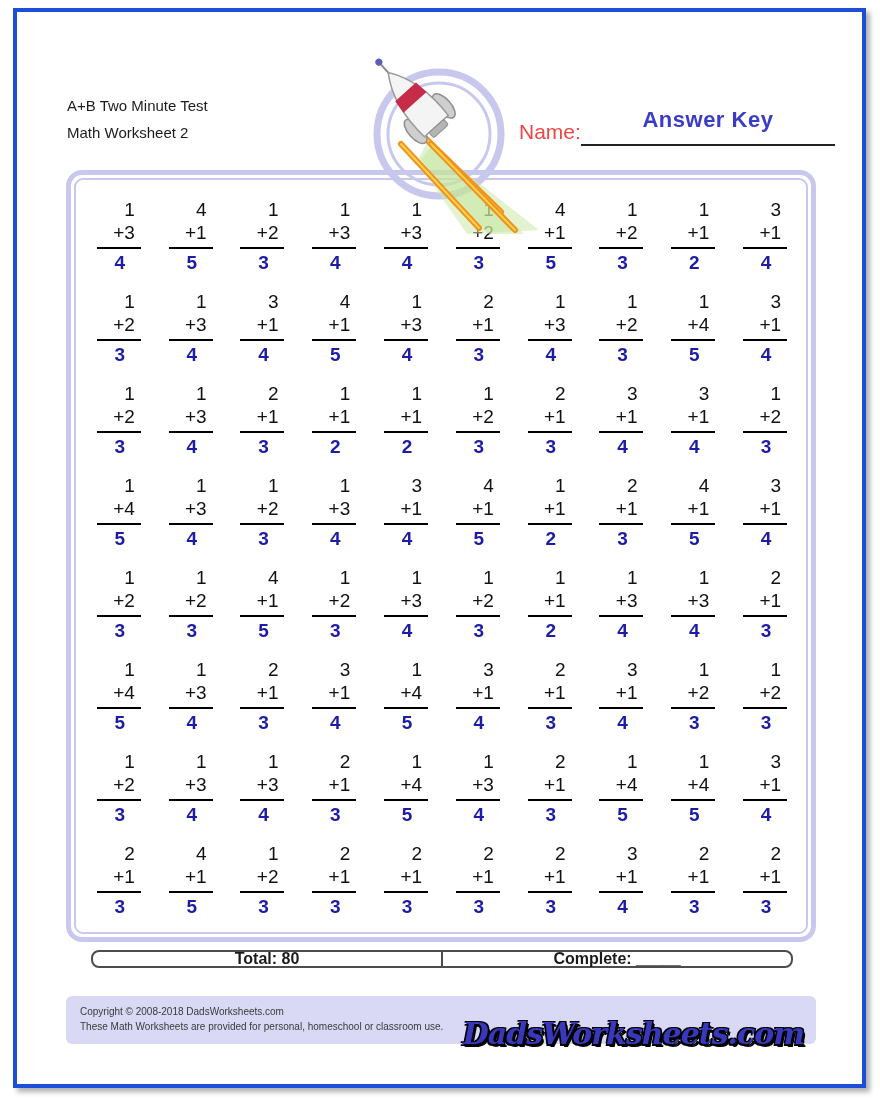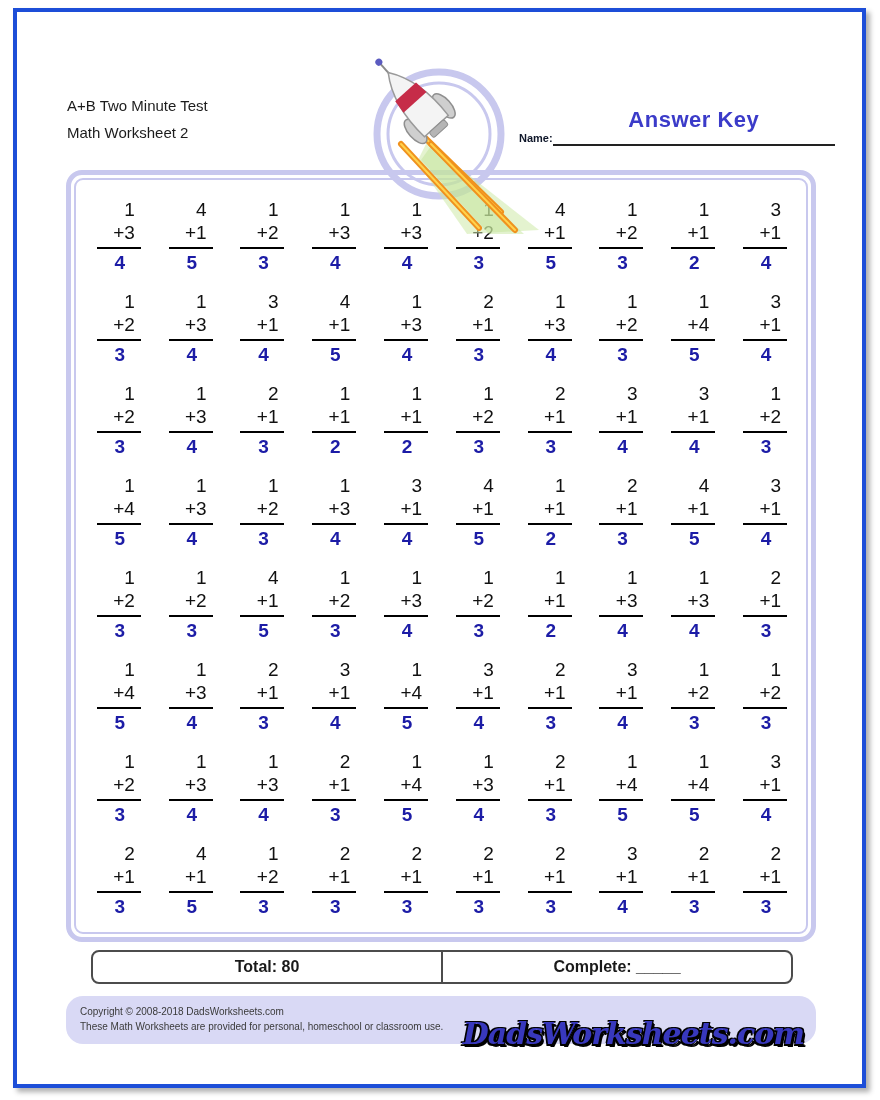--- a/index.html
+++ b/index.html
@@ -6,48 +6,48 @@
     font-family:"Liberation Sans",sans-serif;}
   .stage{position:relative;width:880px;height:1100px;overflow:hidden;}
   .page{position:absolute;left:13px;top:8px;width:845px;height:1072px;
     background:#fff;border:4px solid #1d4ed8;box-shadow:4px 4px 5px #b0b0b0;}
   .page-inner{position:relative;width:100%;height:100%;}
 
   
   .hdr-title{position:absolute;left:50px;top:80px;font-size:15px;color:#1c1c1c;line-height:27px;}
   .rocket-wrap{position:absolute;left:322px;top:22px;width:200px;height:200px;z-index:3;}
   .name-row{position:absolute;left:502px;top:92px;width:316px;display:flex;align-items:flex-end;}
-  .name-label{font-size:11px;font-weight:bold;color:#0f172a;padding-bottom:2px;}
+  .name-label{font-size:21px;font-weight:normal;color:#ef4444;padding-bottom:2px;}
   .name-line{flex:1;border-bottom:2px solid #222;text-align:center;height:40px;}
   .answer-key{font-size:22px;font-weight:bold;color:var(--answer-key-blue);
     position:relative;top:3px;letter-spacing:.5px;}
 
   
   .pbox-outer{position:absolute;left:49px;top:158px;width:750px;height:772px;
     border:5px solid var(--accent-lavender);border-radius:16px;box-sizing:border-box;padding:3px;}
   .pbox-inner{width:100%;height:100%;border:2px solid var(--accent-lavender);
     border-radius:9px;box-sizing:border-box;}
   .grid{display:grid;grid-template-columns:repeat(10,1fr);grid-template-rows:repeat(8,1fr);
     width:100%;height:100%;box-sizing:border-box;padding:10px 6px 6px 6px;}
   .prob{width:46px;margin:auto;}
   .p-top,.p-add{font-size:19px;color:#111;text-align:right;padding-right:6px;line-height:23px;}
   .p-rule{width:44px;border-top:2.5px solid #000;margin:3px 0 2px 2px;}
   .p-ans{font-size:19px;font-weight:bold;color:var(--answer-blue);text-align:center;
     padding-left:4px;line-height:24px;}
 
   
-  .stats{position:absolute;left:74px;top:938px;width:702px;height:34px;
+  .stats{position:absolute;left:74px;top:938px;width:702px;height:18px;
     border:2px solid #4c4c4c;border-radius:8px;display:flex;box-sizing:border-box;background:#fff;}
   .stats-cell{flex:1;display:flex;align-items:center;justify-content:center;
     font-size:16px;font-weight:bold;color:#1a1a1a;border-left:2px solid #4c4c4c;}
   .stats-cell:first-child{border-left:none;}
 
   
   .strip{position:absolute;left:49px;top:984px;width:750px;height:48px;
-    background:var(--strip-lavender);border-radius:17px;}
+    background:var(--strip-lavender);border-radius:6px;}
   .copyright{position:absolute;left:14px;top:8px;font-size:10px;color:#3a3a3a;line-height:15px;}
   .logo{position:absolute;right:12px;top:20px;font-family:"DejaVu Serif",serif;
     font-style:italic;font-weight:bold;font-size:30px;color:var(--logo-blue);
     text-shadow:-1.5px -1.5px 0 #000,1.5px -1.5px 0 #000,-1.5px 1.5px 0 #000,
       1.5px 1.5px 0 #000,2.5px 2.5px 0 #000;letter-spacing:-1px;}
 </style>
 </head>
 <body>
 
 <div class="stage">

